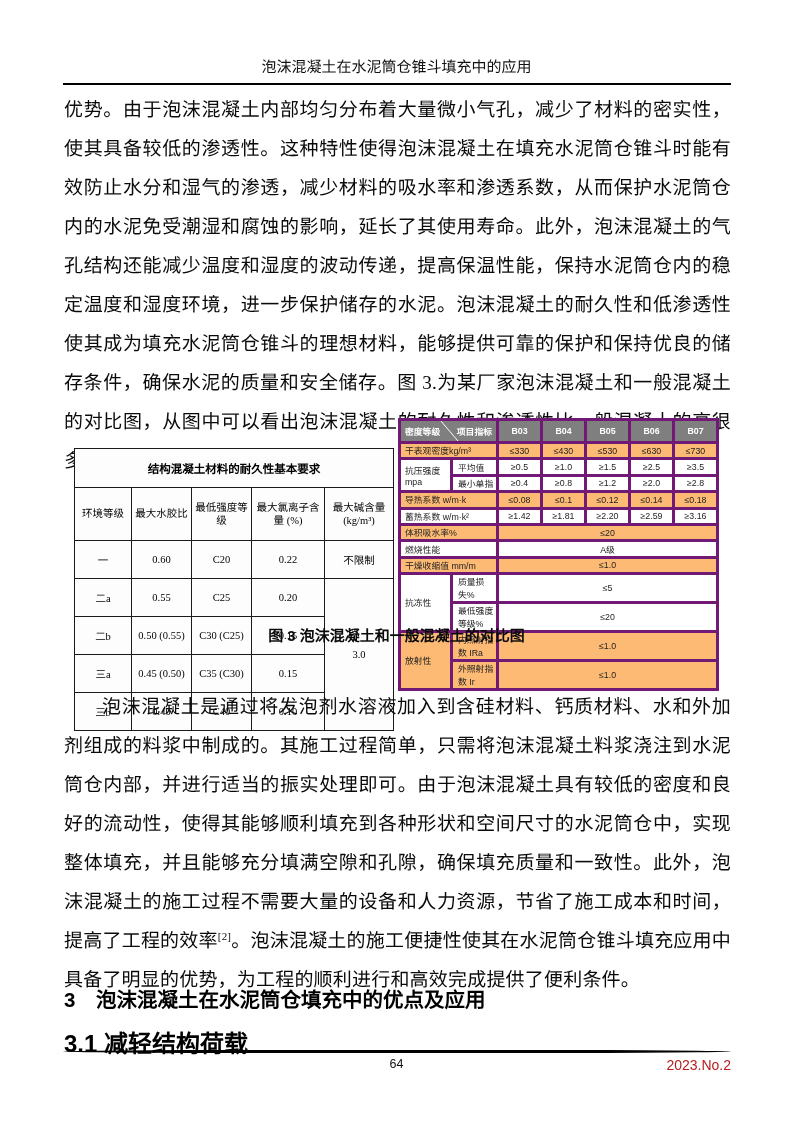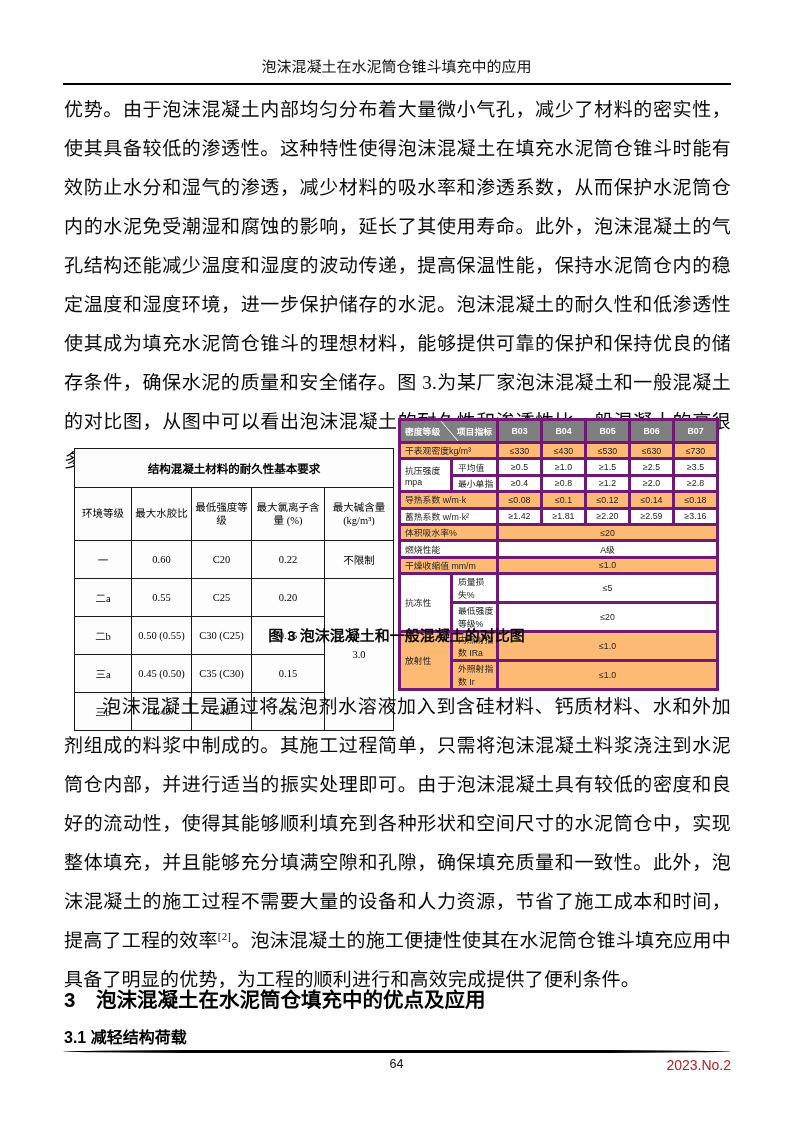--- a/index.html
+++ b/index.html
@@ -44,21 +44,21 @@
     width:100%;height:100%;padding:0 3px;box-sizing:border-box;}
   .corner svg{position:absolute;left:0;top:0;width:100%;height:100%;}
 
   .fig-caption{position:absolute;top:624px;left:0;right:0;text-align:center;
     font-family:"Liberation Sans","DejaVu Sans",sans-serif;font-size:15px;font-weight:bold;color:#0a0a0a;}
 
   .h-sub{position:absolute;left:64px;margin:0;font-family:"Liberation Sans","DejaVu Sans",sans-serif;
     font-weight:bold;color:#000;}
   #heading-2-5{top:649px;font-size:20.5px;}
   #heading-3{top:983px;font-size:20.5px;}
-  #heading-3-1{top:1024px;font-size:16px;}
+  #heading-3-1{top:1024px;font-size:24px;}
 
   .footer-rule{position:absolute;top:1050px;left:63px;width:668px;height:3px;background:#000;
     border-radius:60%/100%;}
   .footer-page{position:absolute;top:1057px;left:0;right:0;text-align:center;
     font-family:"Liberation Sans","DejaVu Sans",sans-serif;font-size:12.5px;color:#111;}
   .footer-issue{position:absolute;top:1057px;right:62px;
     font-family:"Liberation Sans","DejaVu Sans",sans-serif;font-size:14px;color:#b91c1c;}
 </style>
 </head>
 <body>

